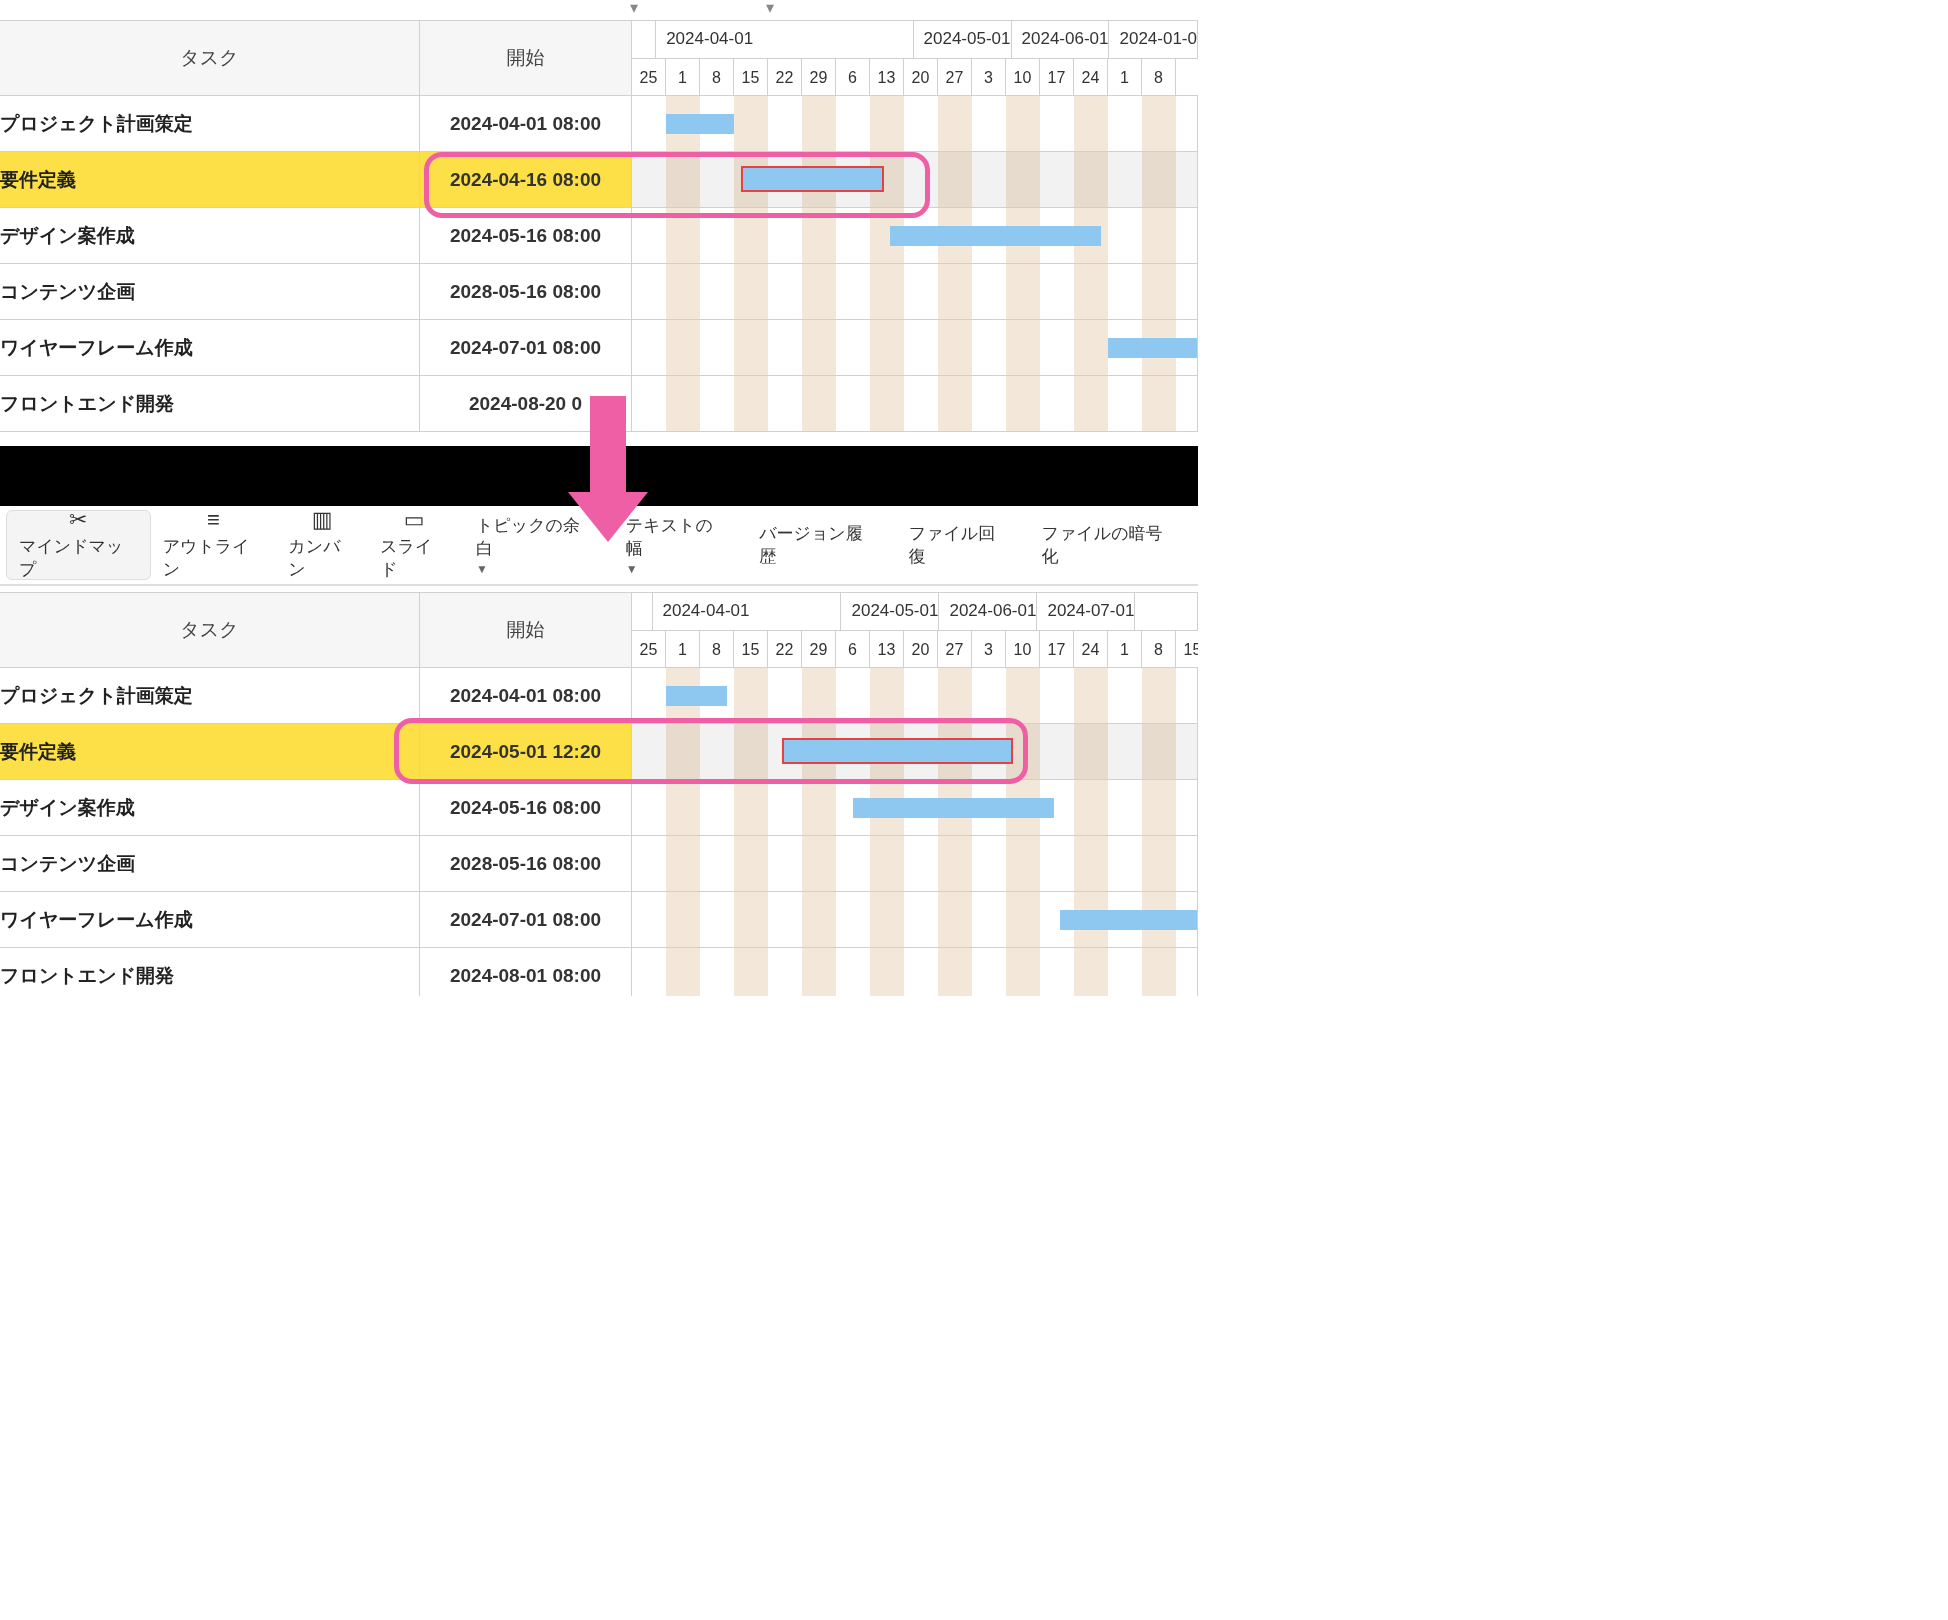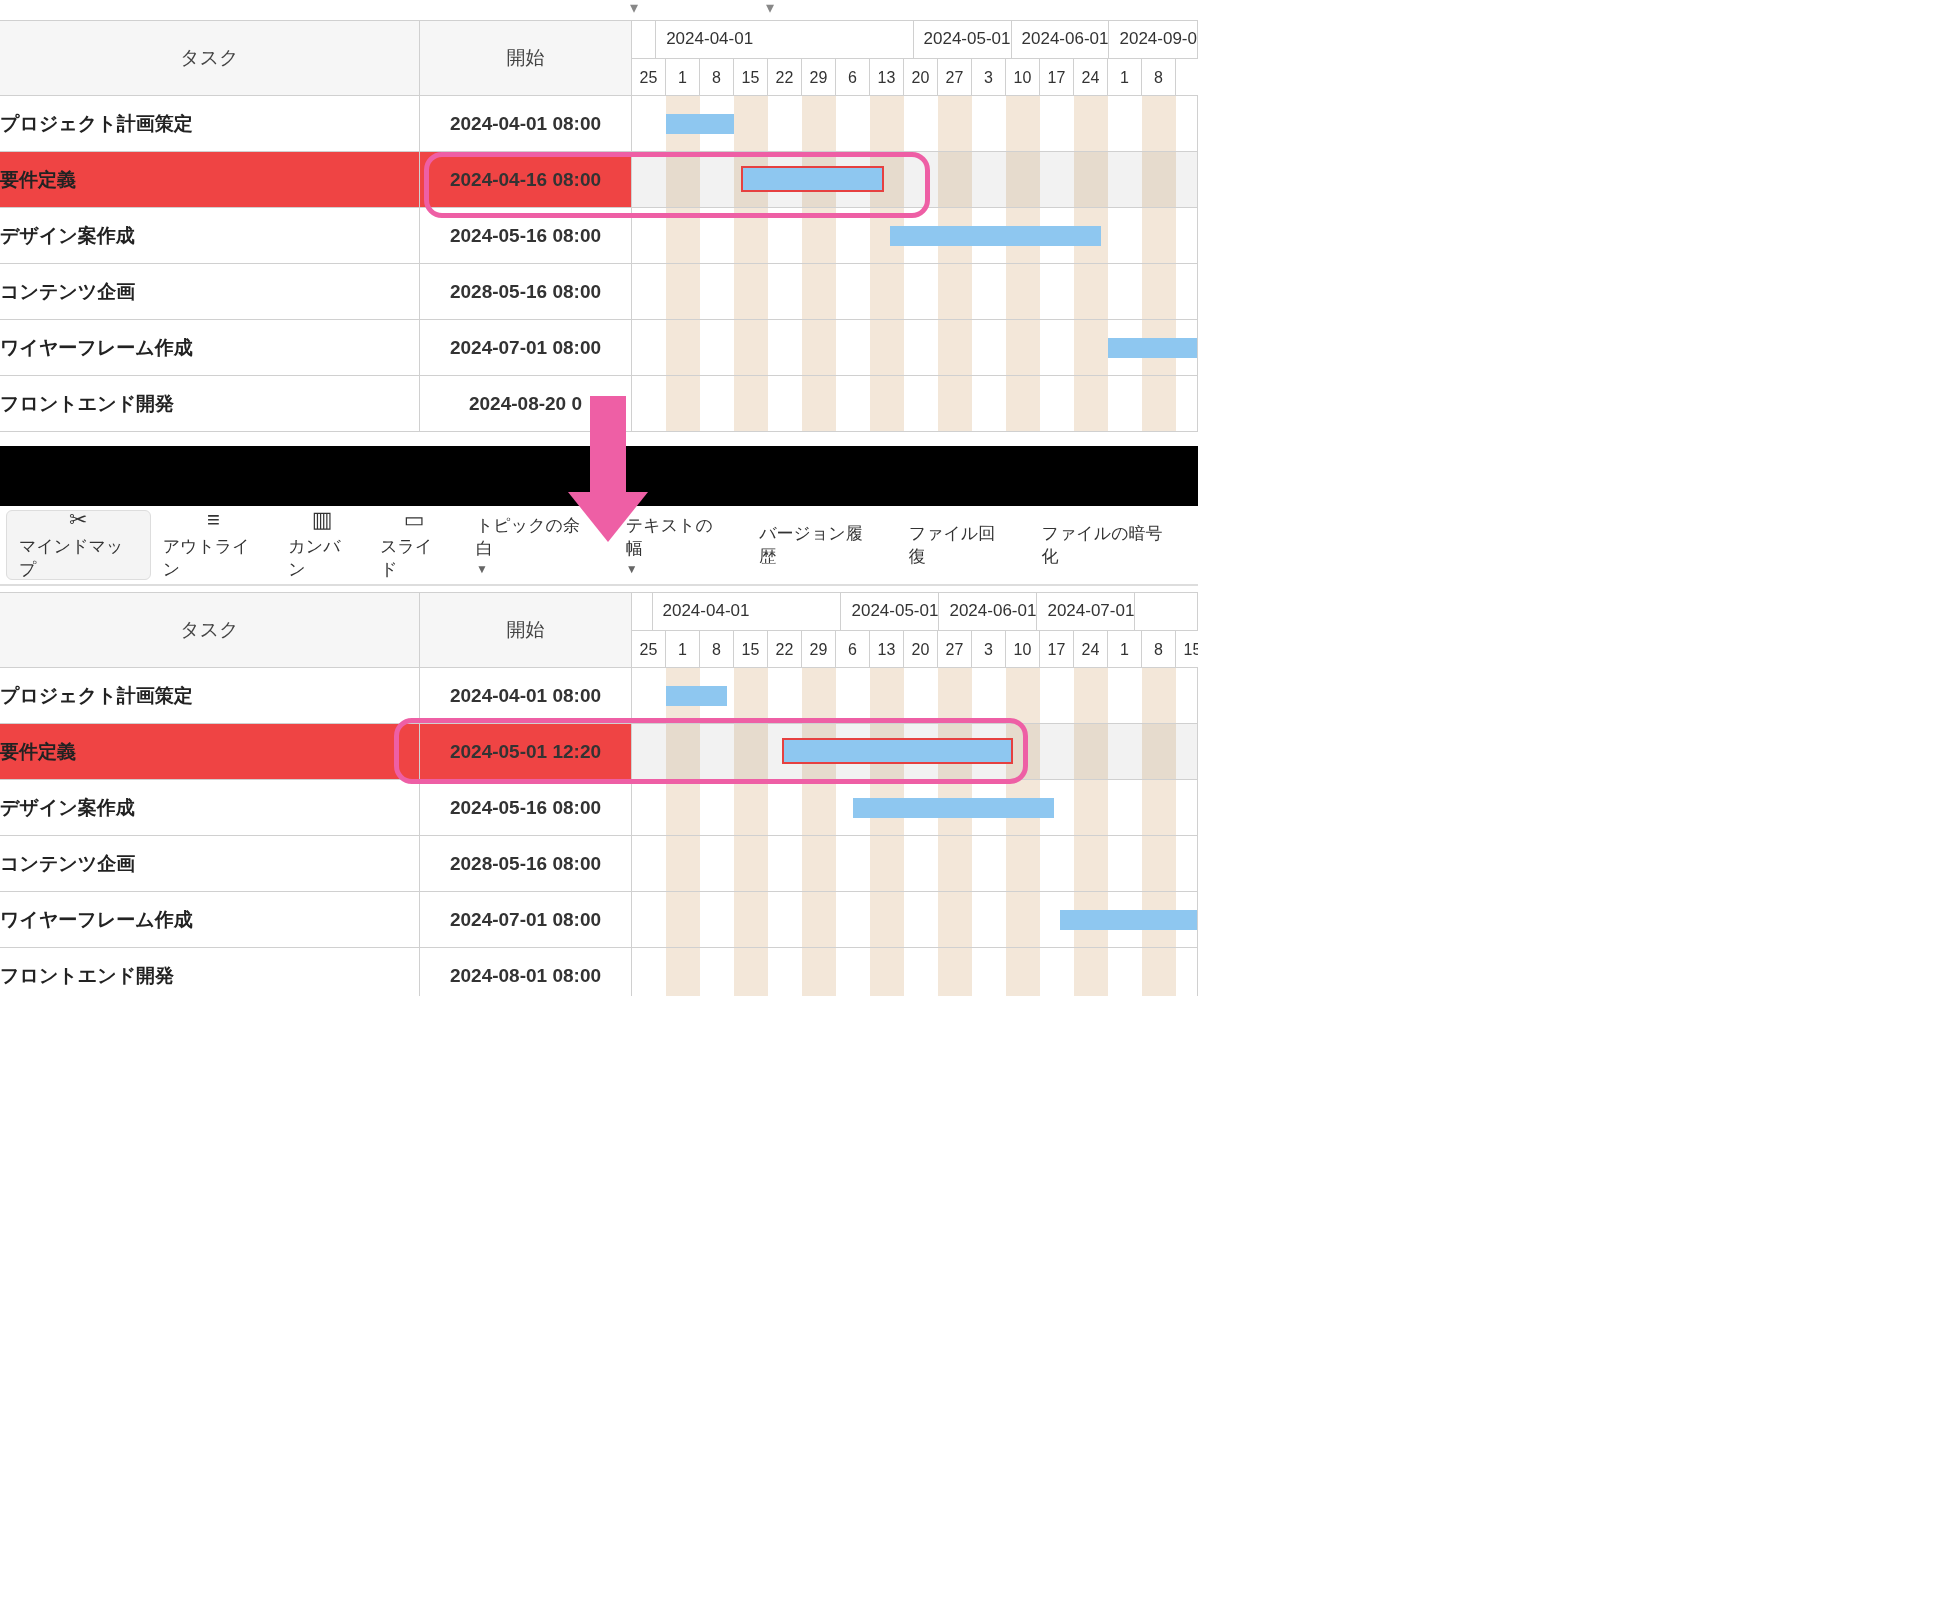--- a/index.html
+++ b/index.html
@@ -36,21 +36,21 @@
   .month{border-right:1px solid var(--border);font-size:17px;color:#333;padding:8px 0 0 10px;white-space:nowrap;}
   .days{display:flex;height:var(--day-h);}
   .day{width:var(--tick-w);flex:0 0 var(--tick-w);border-right:1px solid var(--border);font-size:16px;color:#333;display:flex;align-items:center;justify-content:center;}
 
   .body{position:relative;}
   .row{display:grid;grid-template-columns:var(--task-col) var(--start-col) 1fr;height:var(--row-h);border-bottom:1px solid var(--border);}
   .row .cell{border-right:1px solid var(--border);display:flex;align-items:center;font-weight:bold;}
   .row .task{padding-left:0;font-size:19px;}
   .row .start{justify-content:center;font-size:19px;color:#333;}
   .row .lane{position:relative;overflow:hidden;}
-  .row.sel .task,.row.sel .start{background:#ef4444;}
+  .row.sel .task,.row.sel .start{background:#fde047;}
 
   .stripes{position:absolute;inset:0;display:flex;}
   .st{width:var(--tick-w);flex:0 0 var(--tick-w);}
   .sa{background:var(--stripe-a);}
   .sb{background:var(--stripe-b);}
   .bar{position:absolute;top:18px;height:20px;background:var(--bar);}
   .bar.selb{top:14px;height:26px;border:2px solid var(--bar-sel);}
 
   .hl{position:absolute;border:5px solid var(--hl);border-radius:18px;pointer-events:none;}
 
@@ -92,21 +92,21 @@
         </div>
       <div class="starth">
           <span>開始</span>
         </div>
       <div class="tl">
         <div class="months" id="months-top">
             <div class="month" style="width: 34px;"></div>
             <div class="month" style="width: 442px;">2024-04-01</div>
             <div class="month" style="width: 136px;">2024-05-01</div>
             <div class="month" style="width: 136px;">2024-06-01</div>
-            <div class="month" style="width: 136px;">2024-09-0</div>
+            <div class="month" style="width: 136px;">2024-01-0</div>
           </div>
         <div class="days" id="days-top">
             <div class="day">25</div>
             <div class="day">1</div>
             <div class="day">8</div>
             <div class="day">15</div>
             <div class="day">22</div>
             <div class="day">29</div>
             <div class="day">6</div>
             <div class="day">13</div>

